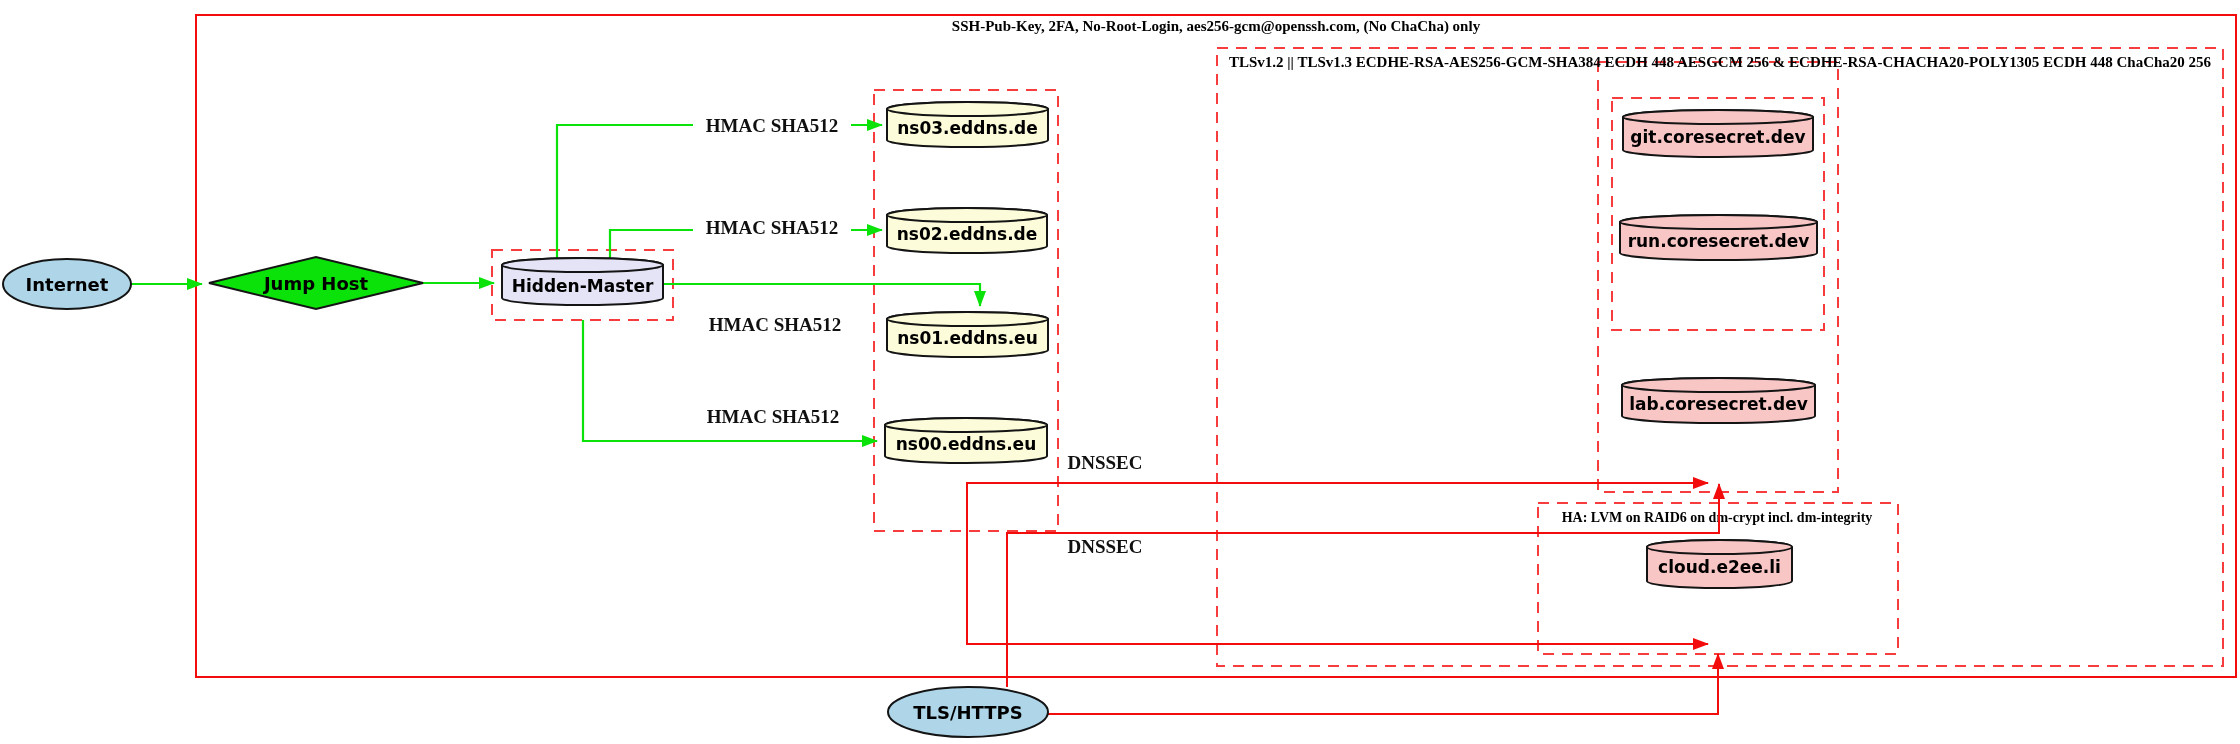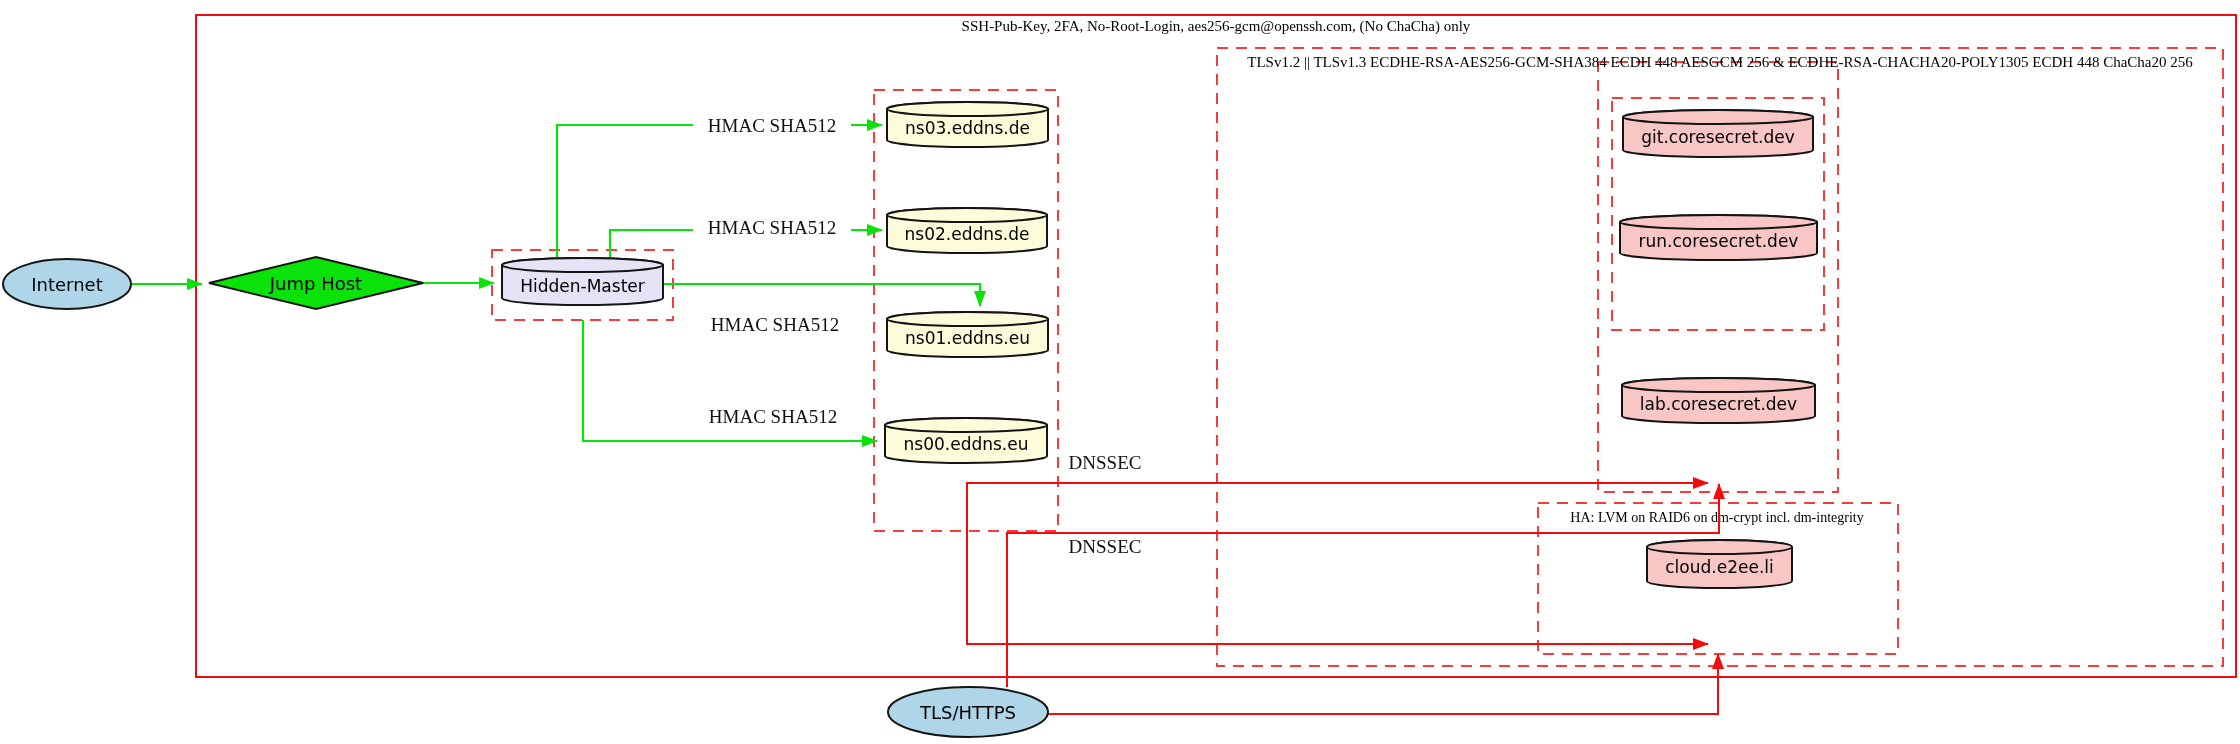--- a/index.html
+++ b/index.html
@@ -1,16 +1,16 @@
 <!DOCTYPE html>
 <html><head>
 <meta charset="utf-8">
 <style>
   html,body { margin:0; padding:0; background:#ffffff; }
-  .stage { position:relative; width:2240px; height:744px; background:#fff; }
+  .stage { position:relative; width:2240px; height:744px; background:#fff;font-weight:bold; }
   svg { display:block; }
   .nlab  { font-family:"DejaVu Sans", sans-serif; font-size:17px; fill:#000; }
   .nlab2 { font-family:"DejaVu Sans", sans-serif; font-size:18px; fill:#000; }
   .clab  { font-family:"Liberation Serif", serif; font-size:15px; fill:#000; }
   .clabs { font-family:"Liberation Serif", serif; font-size:14px; fill:#000; }
   .elab  { font-family:"Liberation Serif", serif; font-size:19px; fill:#101010; }
   text { text-anchor:middle; dominant-baseline:central; }
   .cyl   { stroke:#141414; stroke-width:2; }
   .shape { stroke:#141414; stroke-width:2; }
   .cluster  { fill:none; stroke:#f20c0c; stroke-width:2; }

